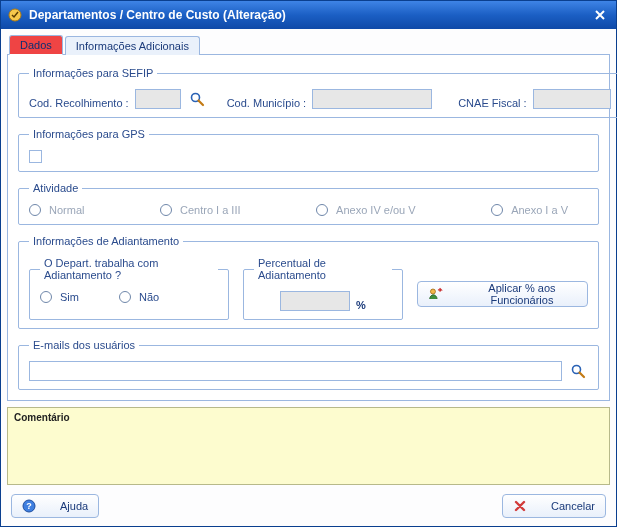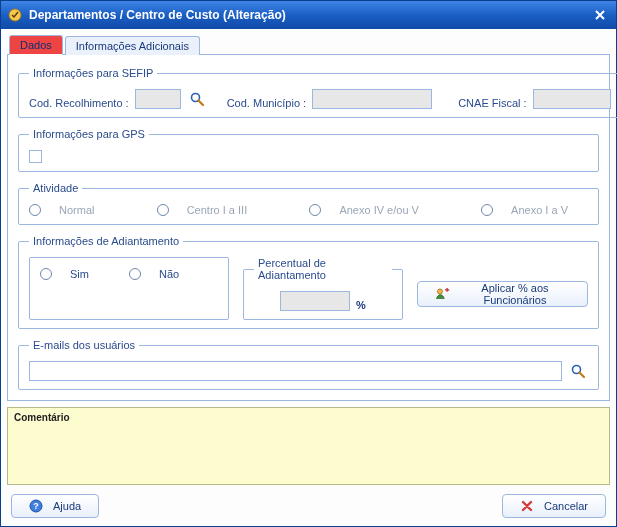--- a/index.html
+++ b/index.html
@@ -122,29 +122,29 @@
     width: 12px; height: 12px;
     border: 1px solid #6f87aa;
     border-radius: 50%;
     background: #fff;
     display: inline-block;
     margin-right: 4px;
     vertical-align: middle;
   }
   .radio-row { display: flex; gap: 40px; }
   .radio-row.wide { justify-content: space-between; padding-right: 20px; }
-  .radio-item { display: flex; align-items: center; gap: 14px; cursor: pointer; justify-content: center; }
+  .radio-item { display: flex; align-items: center; gap: 4px; cursor: pointer; justify-content: center; }
   .twocol { display: flex; gap: 14px; align-items: stretch; }
   .twocol > fieldset { margin-bottom: 0; }
   .btn {
     display: inline-flex;
     align-items: center;
-    gap: 10px;
+    gap: 24px;
     height: 26px;
-    padding: 0 17px;
+    padding: 0 10px;
     border: 1px solid #9bb7e0;
     border-radius: 4px;
     background: linear-gradient(to bottom, #ffffff, #e9f0fb);
     color: #1a3a7a;
     cursor: pointer;
     font: inherit;
   }
   .apply-wrap { display: flex; align-items: center; padding-top: 10px; }
   .emails input.text { flex: 1; }
   .comment-area {
@@ -243,20 +243,21 @@
             <span class="radio"></span>
             <span class="lbl disabled">Anexo I a V</span>
           </span>
         </div>
       </fieldset>
 
       <fieldset class="group">
         <legend>Informações de Adiantamento</legend>
         <div class="twocol">
           <fieldset class="group" style="flex:0 0 200px">
+            <legend>O Depart. trabalha com Adiantamento ?</legend>
             <div class="radio-row">
               <span class="radio-item">
                 <span class="radio"></span>
                 <span class="lbl">Sim</span>
               </span>
               <span class="radio-item">
                 <span class="radio"></span>
                 <span class="lbl">Não</span>
               </span>
             </div>

